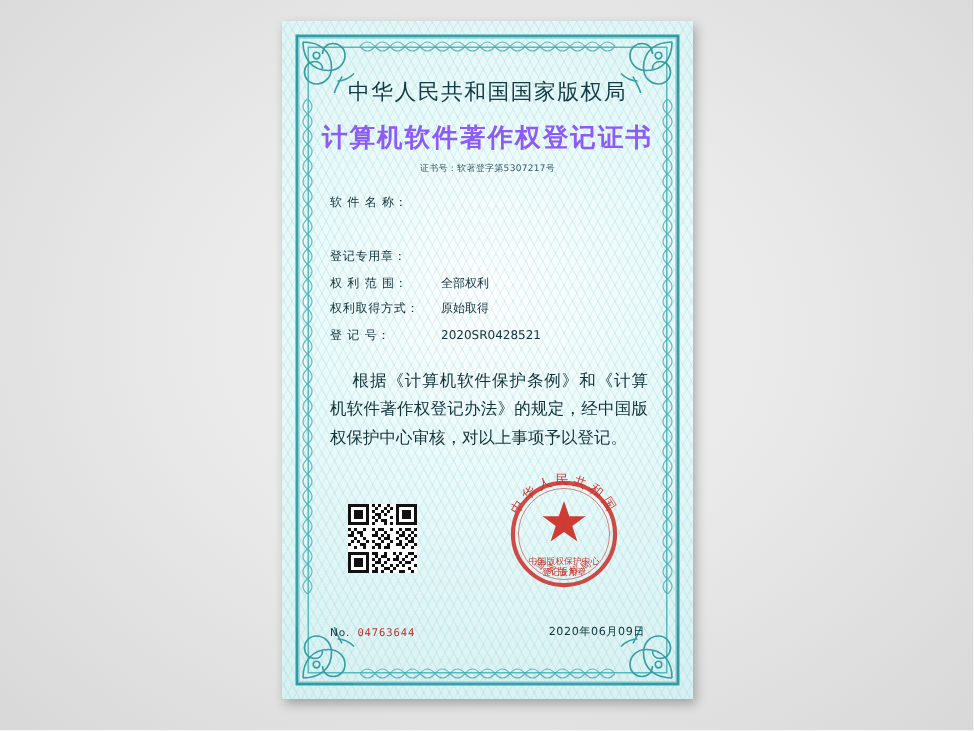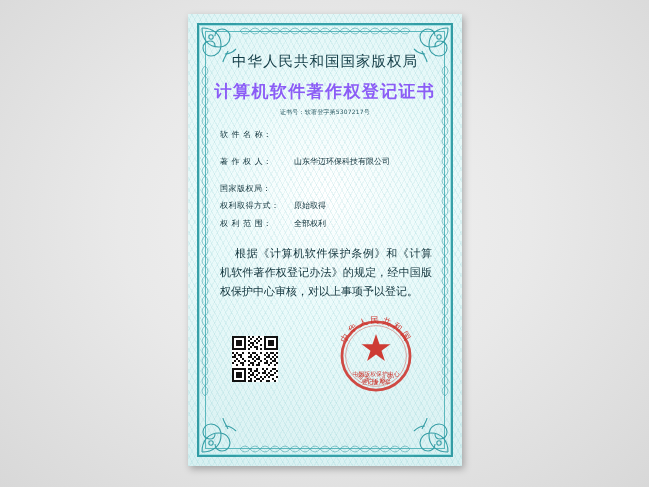--- a/index.html
+++ b/index.html
@@ -260,35 +260,35 @@
         <div class="org-title">中华人民共和国国家版权局</div>
         <div class="doc-title">计算机软件著作权登记证书</div>
         <div class="cert-no">证书号：软著登字第5307217号</div>
       </div>
 
       <div class="fields">
         <div class="row">
           <div class="lbl">软 件 名 称：</div>
         </div>
         <div class="gap-lg"></div>
-        <div class="row">
-          <div class="lbl">著 作 权 人：</div>
-          <div class="val">山东华迈环保科技有限公司</div>
-        </div>
         <div class="gap-lg"></div>
         <div class="row">
-          <div class="lbl">国家版权局：</div>
+          <div class="lbl">登记专用章：</div>
+        </div>
+        <div class="row">
+          <div class="lbl">权 利 范 围：</div>
+          <div class="val">全部权利</div>
         </div>
         <div class="row">
           <div class="lbl">权利取得方式：</div>
           <div class="val">原始取得</div>
         </div>
         <div class="row">
-          <div class="lbl">权 利 范 围：</div>
-          <div class="val">全部权利</div>
+          <div class="lbl">登 记 号：</div>
+          <div class="val">2020SR0428521</div>
         </div>
       </div>
 
       <div class="legal">根据《计算机软件保护条例》和《计算机软件著作权登记办法》的规定，经中国版权保护中心审核，对以上事项予以登记。</div>
 
       <div class="qr">
         <svg viewBox="0 0 23 23" width="46" height="46" shape-rendering="crispEdges">
           <rect width="23" height="23" fill="#ffffff"></rect>
           <g fill="#111111">
             <rect x="0" y="0" width="7" height="1"></rect>
@@ -430,16 +430,23 @@
           </text>
           <text font-size="7.5" fill="#cc2b24" letter-spacing="2" opacity="0.9" font-family="'DejaVu Serif', serif">
             <textPath href="#arcBottom" startOffset="50%" text-anchor="middle">国家版权局</textPath>
           </text>
           <polygon points="50,26 53.8,37.2 65.6,37.2 56,44.2 59.7,55.5 50,48.5 40.3,55.5 44,44.2 34.4,37.2 46.2,37.2" fill="#cc2b24" opacity="0.92"></polygon>
           <text x="50" y="72" font-size="6.4" fill="#cc2b24" text-anchor="middle" opacity="0.92" font-family="'DejaVu Serif', serif">中国版权保护中心</text>
           <text x="50" y="80" font-size="6.4" fill="#cc2b24" text-anchor="middle" opacity="0.92" font-family="'DejaVu Serif', serif">登记专用章</text>
         </svg>
       </div>
 
+      <div class="footer">
+        <div class="serial">
+          <span class="no">No.</span>
+          <span>04763644</span>
+        </div>
+        <div class="date">2020年06月09日</div>
+      </div>
 
     </div>
   </div>
 </div>
 
 </body></html>

